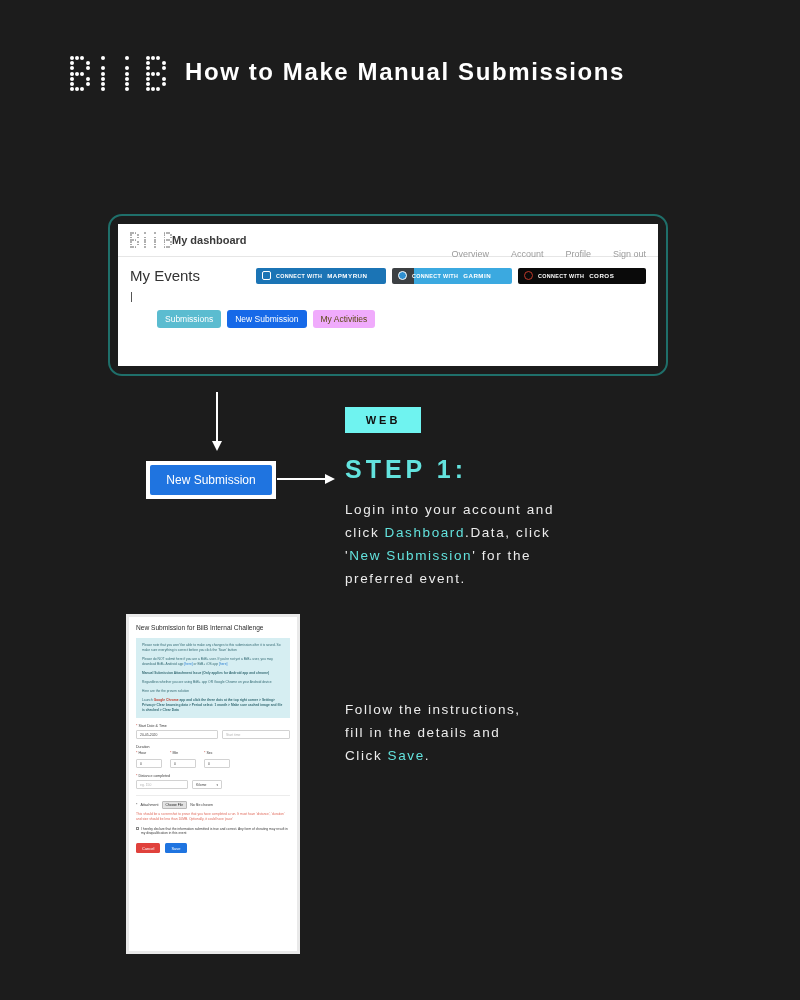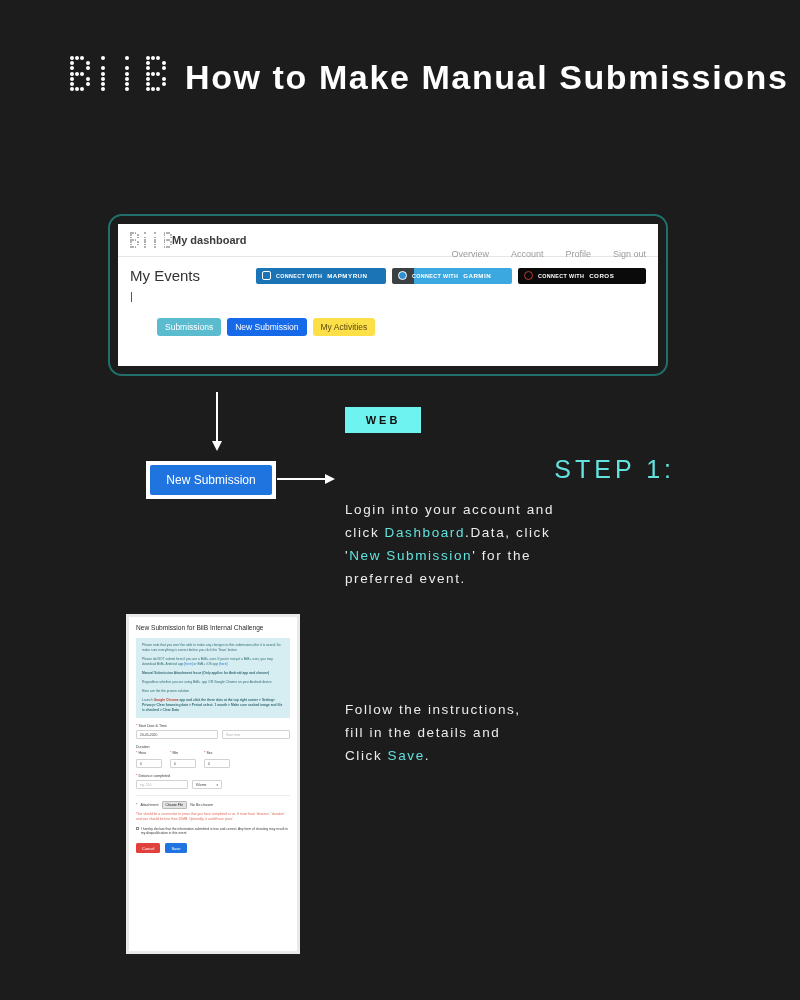--- a/index.html
+++ b/index.html
@@ -11,21 +11,21 @@
     position: relative;
     overflow: hidden;
   }
 
   
   .header { position:absolute; left:0; top:0; width:800px; height:150px; }
   .logo-dots { position:absolute; left:70px; top:56px; width:78px; height:40px; }
   .logo-dots .dot { position:absolute; width:4px; height:4px; border-radius:50%; background:#ffffff; }
   .page-title {
     position:absolute; left:185px; top:58px;
-    color:#ffffff; font-size:34px; font-weight:bold;
+    color:#ffffff; font-size:24px; font-weight:bold;
     letter-spacing:1.6px; white-space:nowrap;
   }
 
   
   .dash-outline {
     position:absolute; left:108px; top:214px; width:560px; height:162px;
     border:2px solid #1f6f6a; border-radius:14px; background:#1c1c1c;
     padding:8px;
   }
   .dash-card {
@@ -56,27 +56,27 @@
   .cbtn.garmin  { background:linear-gradient(90deg,#3c4043 0 18%,#3ba9e0 18% 100%); width:120px; }
   .cbtn.coros   { background:#0a0a0a; width:128px; }
   .cbtn .strong { font-size:6.2px; letter-spacing:.5px; }
   .gl-ico { width:9px; height:9px; border-radius:50%; display:inline-block; flex:none; }
   .gl-ico.mmr { background:#1b74b5; border:1px solid #fff; border-radius:2px; }
   .gl-ico.grm { background:#2f8fd0; border:1.5px solid #fff; }
   .gl-ico.crs { background:#0a0a0a; border:1.5px solid #c0392b; }
 
   .caret-line { margin:8px 0 0 1px; width:1px; height:10px; background:#555; }
 
-  .tabs { display:flex; gap:6px; margin-top:16px;padding-left:27px; }
+  .tabs { display:flex; gap:6px; margin-top:8px;padding-left:27px; }
   .tab {
     font-size:8.5px; color:#fff; padding:4px 8px; border-radius:3px; white-space:nowrap;
   }
   .tab.t-submissions { background:#5bbcd0; }
   .tab.t-new { background:#1669e8; }
-  .tab.t-activities { background:#fde047; color:#5b4813; }
+  .tab.t-activities { background:#f0abfc; color:#5b4813; }
 
   
   .arrow-v {
     position:absolute; left:216px; top:392px; width:2px; height:50px; background:#ffffff;
   }
   .arrow-v::after {
     content:""; position:absolute; left:-4px; bottom:-9px;
     border-left:5px solid transparent; border-right:5px solid transparent;
     border-top:10px solid #ffffff;
   }
@@ -103,21 +103,21 @@
   
   .web-badge {
     position:absolute; left:345px; top:407px; width:76px; height:26px;
     background:#6ff3f0; color:#101010; display:flex; align-items:center;
     justify-content:center; font-size:11px; font-weight:bold; letter-spacing:3px;
   }
 
   
   .step { position:absolute; }
   .step-title {
-    color:#63e3de; font-size:25px; letter-spacing:4px; font-weight:400; margin:0 0 14px 0;text-align:right;
+    color:#63e3de; font-size:25px; letter-spacing:4px; font-weight:700; margin:0 0 14px 0;
   }
   .step-body {
     color:#ececec; font-size:13.5px; letter-spacing:1.6px; line-height:23px; margin:0;
   }
   .step-body .hi { color:#63e3de; }
 
   #step1 { left:345px; top:455px; width:330px; }
   #step2 { left:345px; top:698px; width:330px; }
 
   

